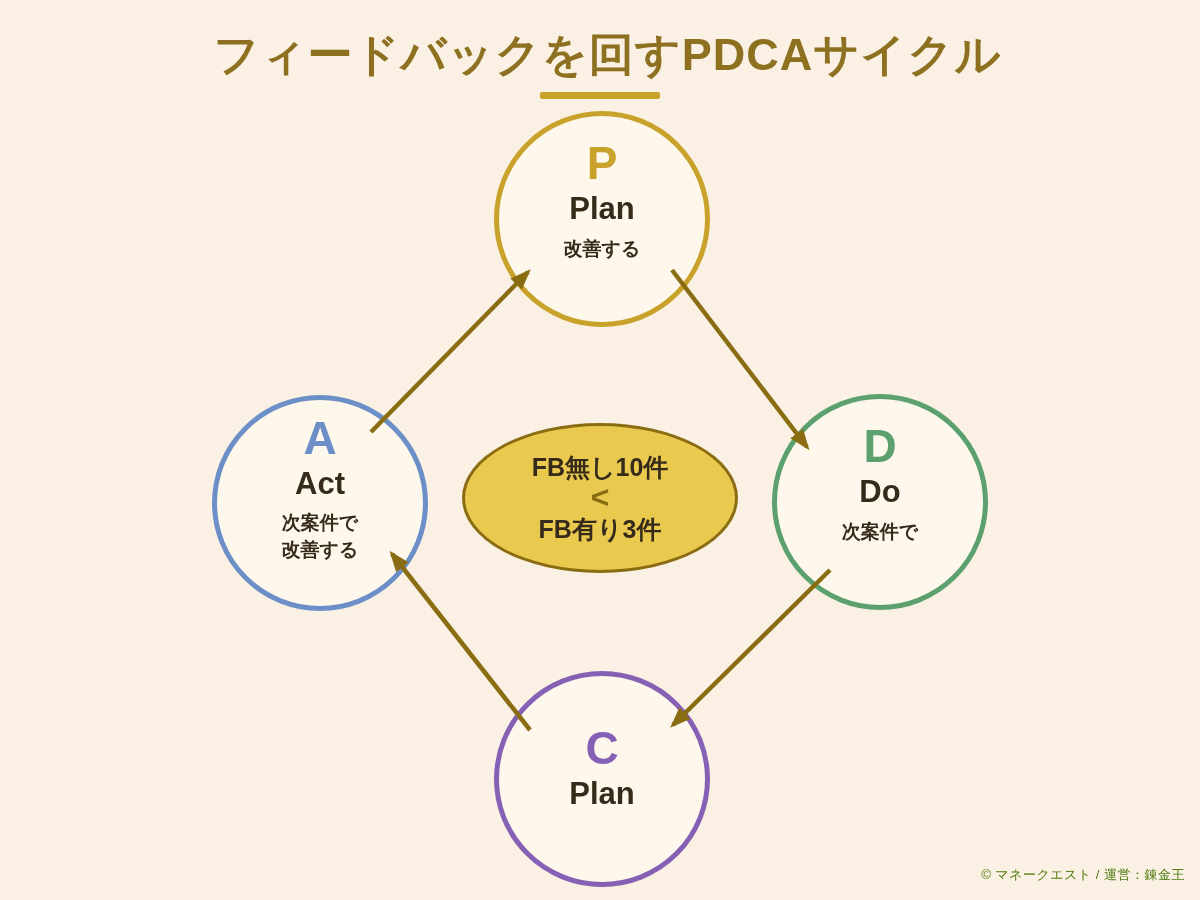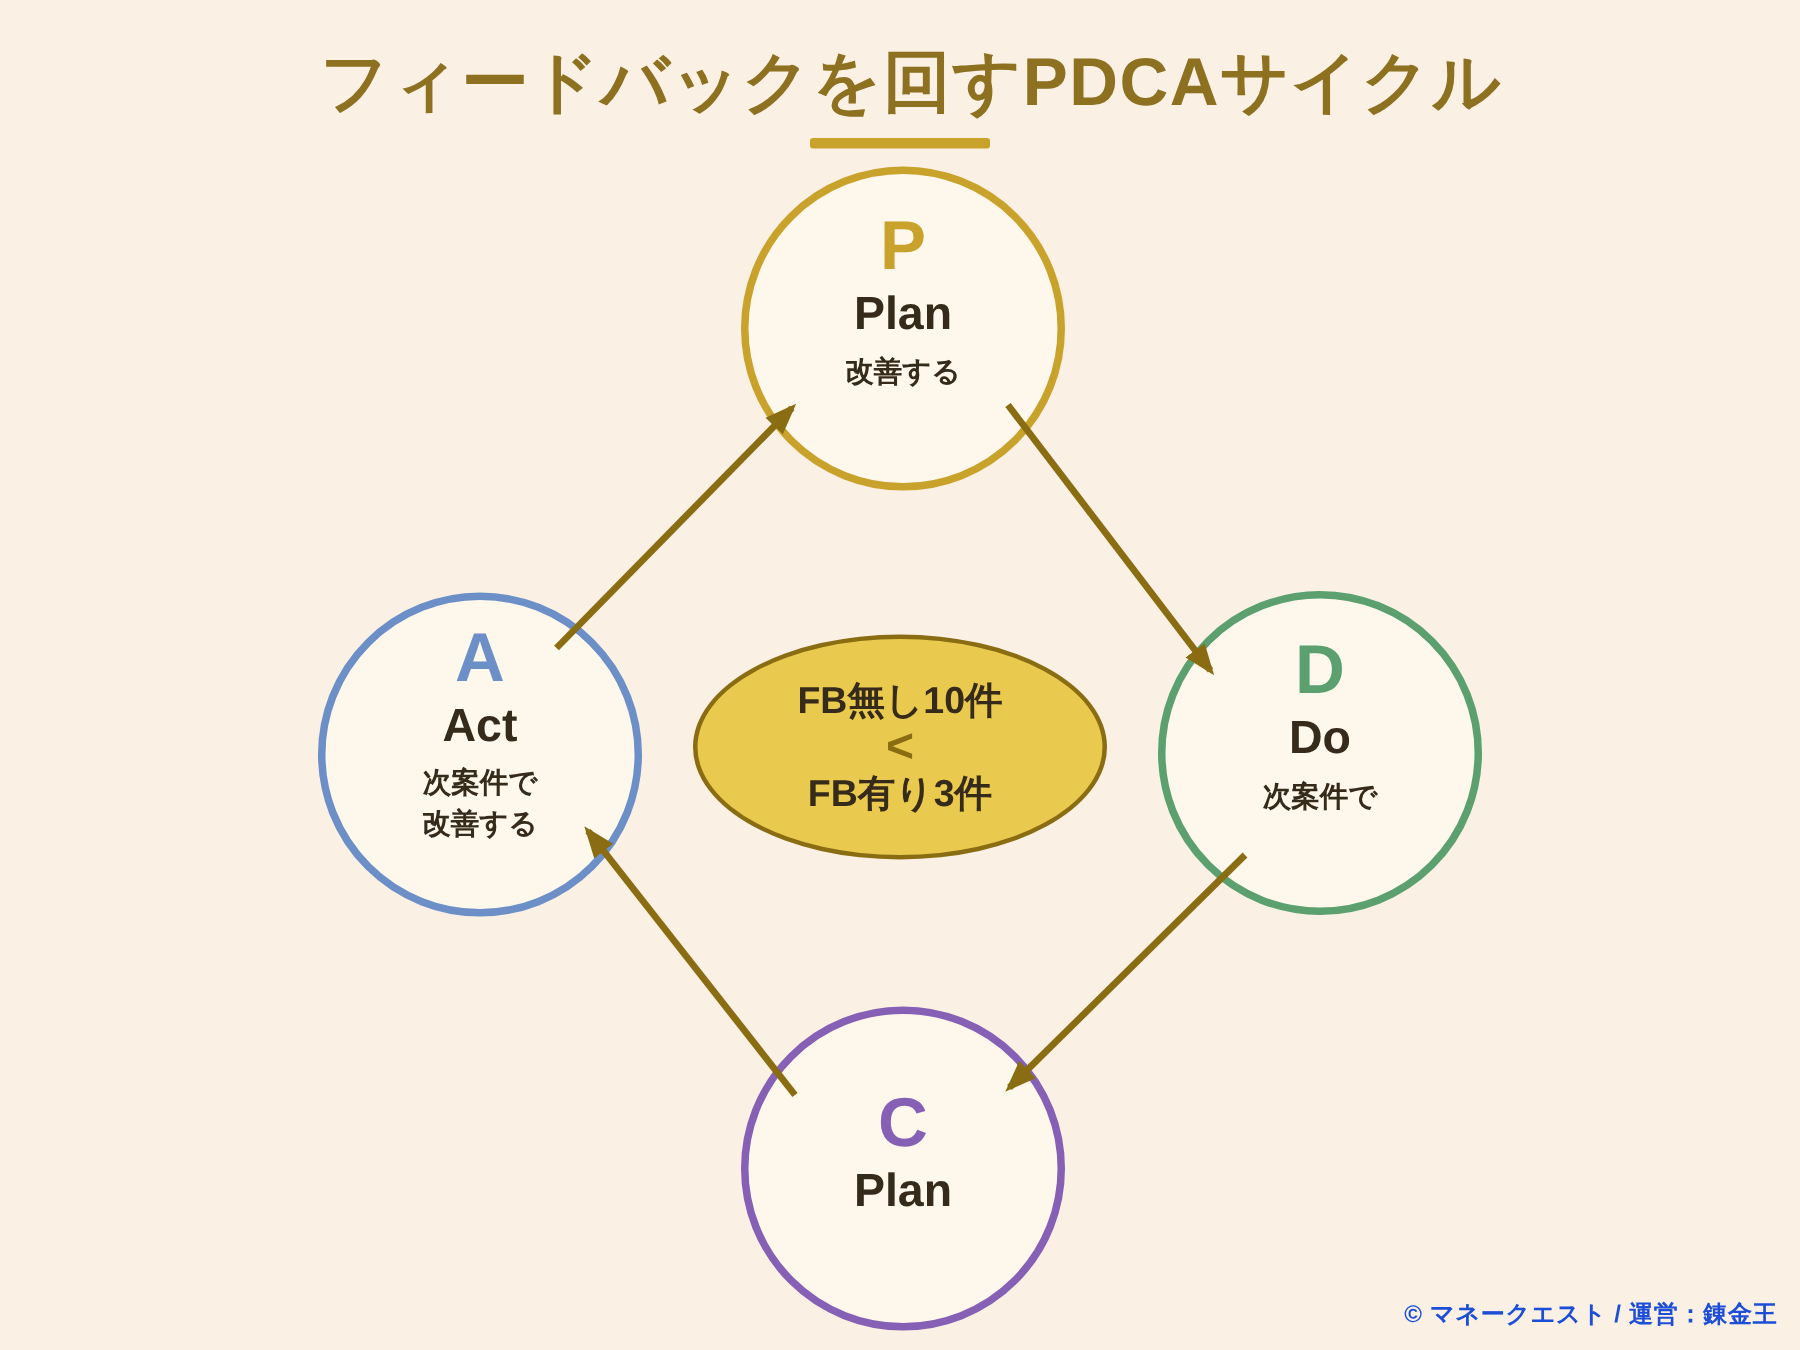--- a/index.html
+++ b/index.html
@@ -45,21 +45,21 @@
     text-align:center; z-index:1;
   }
   .fb-line    { font-size:25px; font-weight:800; color:#362B1A; line-height:1.15; }
   .fb-compare { font-size:32px; font-weight:900; color:#8A6D12; line-height:0.85; margin:3px 0; }
 
   .arrows { position:absolute; left:0; top:0; z-index:2; pointer-events:none; }
   .arrow  { stroke:#8A6D12; stroke-width:4.5; }
 
   .footer {
     position:absolute; right:30px; top:866px;
-    font-size:16px; font-weight:700; color:#1d4ed8; letter-spacing:0.5px;
+    font-size:13px; font-weight:400; color:#4d7c0f; letter-spacing:0.5px;
   }
 </style>
 </head>
 <body>
 
 <div class="stage">
 
   <h1 class="title">フィードバックを回すPDCAサイクル</h1>
   <div class="title-underline"></div>
 

